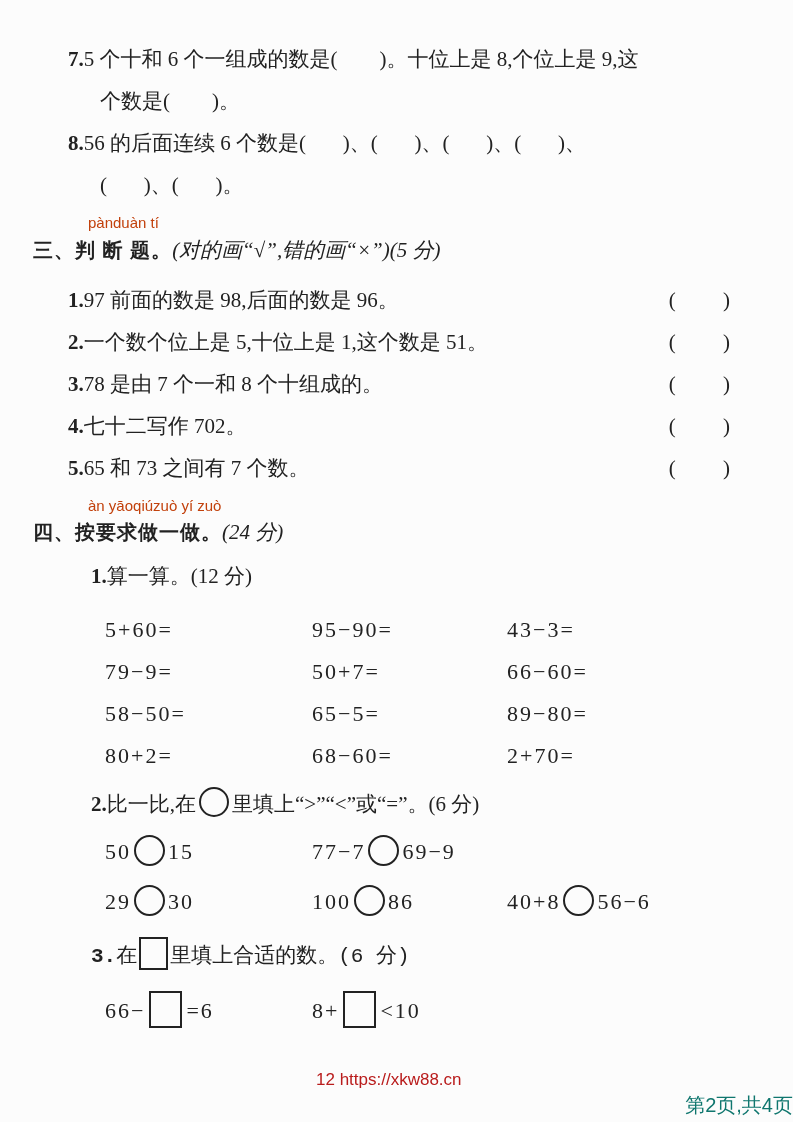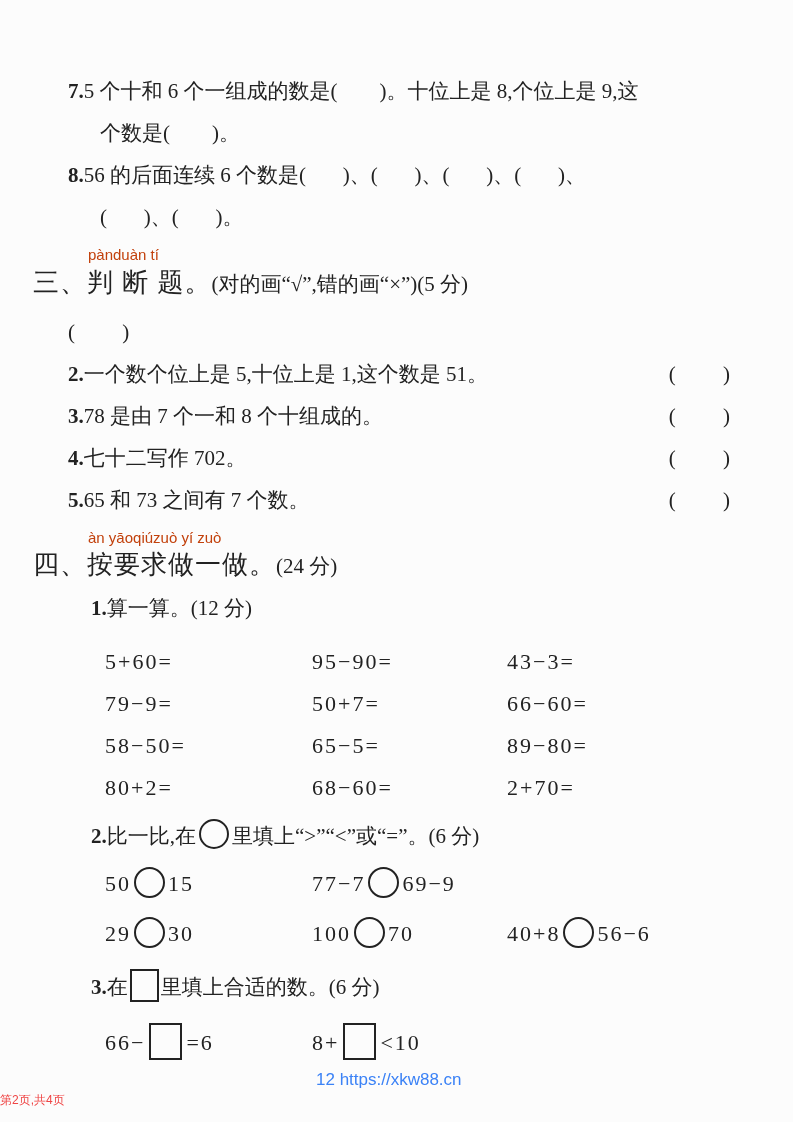--- a/index.html
+++ b/index.html
@@ -1,67 +1,67 @@
 <!DOCTYPE html>
 <html><head>
 <meta charset="utf-8">
 <style>
   html,body{margin:0;padding:0;}
   body{width:793px;height:1122px;background:#fcfcfc;}
   .page{
     position:relative;width:793px;height:1122px;background:#fcfcfc;
-    box-sizing:border-box;padding-top:76px;overflow:hidden;
+    box-sizing:border-box;padding-top:44px;overflow:hidden;
     font-family:"Liberation Serif","DejaVu Serif",serif;
     font-size:21px;color:#222;
   }
   .line{height:30px;line-height:30px;margin-top:12px;white-space:pre;}
   .mt0{margin-top:0;} .mt2{margin-top:2px;} .mt3{margin-top:3px;}
   .mt8{margin-top:24px;} .mt14{margin-top:14px;} .mt16{margin-top:16px;}
-  .mt18{margin-top:18px;} .mt20{margin-top:20px;}
+  .mt18{margin-top:18px;font-family:Liberation Mono, monospace;} .mt20{margin-top:20px;}
   .b{font-weight:bold;}
   .q-line{margin-left:68px;}
   .cont{margin-left:100px;font-family:Liberation Serif, serif;}
   .pinyin{height:18px;line-height:18px;margin-left:88px;margin-top:14px;
     font-family:"Liberation Sans","DejaVu Sans",sans-serif;font-size:15px;color:#c2410c;}
   .heading{margin-left:33px;}
-  .h-bold{font-weight:normal;font-family:"Liberation Sans","DejaVu Sans",sans-serif;font-size:26px;letter-spacing:1px;}
-  .h-note{font-size:21px;}
+  .h-bold{font-weight:bold;font-family:"Liberation Sans","DejaVu Sans",sans-serif;font-size:20px;letter-spacing:1px;}
+  .h-note{font-size:21px;font-style:italic;}
   .jrow{margin-left:68px;width:662px;display:flex;justify-content:space-between;white-space:pre;}
   .sub{margin-left:91px;}
   .grid{margin-left:105px;display:grid;grid-template-columns:207px 195px auto;align-items:center;}
   .row-cmp{height:34px;line-height:34px;}
   .row-fill{height:38px;line-height:38px;}
   .expr{letter-spacing:2px;font-size:22px;}
   .circle{display:inline-block;width:27px;height:27px;border:2px solid #222;border-radius:50%;
     vertical-align:-7px;margin:0 3px;background:transparent;}
   .h-circle{display:inline-block;width:26px;height:26px;border:2px solid #222;border-radius:50%;
     vertical-align:-6px;margin:0 3px;}
   .box{display:inline-block;width:29px;height:33px;border:2px solid #222;
     vertical-align:-10px;margin:0 4px;background:transparent;}
   .h-box{display:inline-block;width:25px;height:29px;border:2px solid #222;
     vertical-align:-8px;margin:0 2px;}
   .watermark{position:absolute;left:316px;top:1070px;
-    font-family:"Liberation Sans","DejaVu Sans",sans-serif;font-size:17px;color:#3b82f6;}
-  .footer{position:absolute;left:0;top:1092px;width:100%;text-align:left;
-    font-family:"Liberation Sans","DejaVu Sans",sans-serif;font-size:12px;color:#ef4444;}
+    font-family:"Liberation Sans","DejaVu Sans",sans-serif;font-size:17px;color:#b91c1c;}
+  .footer{position:absolute;left:0;top:1092px;width:100%;text-align:right;
+    font-family:"Liberation Sans","DejaVu Sans",sans-serif;font-size:20px;color:#0f766e;}
 </style>
 </head>
 <body>
 
 <div class="page">
 
   <div class="line q-line mt0"><span class="b">7.</span><span>5 个十和 6 个一组成的数是(        )。十位上是 8,个位上是 9,这</span></div>
   <div class="line cont">个数是(        )。</div>
   <div class="line q-line"><span class="b">8.</span><span>56 的后面连续 6 个数是(       )、(       )、(       )、(       )、</span></div>
   <div class="line cont">(       )、(       )。</div>
 
   <div class="pinyin">pànduàn tí</div>
   <div class="line heading mt3"><span class="h-bold">三、判 断 题。</span><span class="h-note">(对的画“√”,错的画“×”)(5 分)</span></div>
 
-  <div class="line jrow mt20"><span>(         )</span></div>
+  <div class="line jrow mt20"><span><span class="b">1.</span><span>97 前面的数是 98,后面的数是 96。</span></span><span>(         )</span></div>
   <div class="line jrow"><span><span class="b">2.</span><span>一个数个位上是 5,十位上是 1,这个数是 51。</span></span><span>(         )</span></div>
   <div class="line jrow"><span><span class="b">3.</span><span>78 是由 7 个一和 8 个十组成的。</span></span><span>(         )</span></div>
   <div class="line jrow"><span><span class="b">4.</span><span>七十二写作 702。</span></span><span>(         )</span></div>
   <div class="line jrow"><span><span class="b">5.</span><span>65 和 73 之间有 7 个数。</span></span><span>(         )</span></div>
 
   <div class="pinyin mt8">àn yāoqiúzuò yí zuò</div>
   <div class="line heading mt2"><span class="h-bold">四、按要求做一做。</span><span class="h-note">(24 分)</span></div>
 
   <div class="line sub mt14"><span class="b">1.</span><span>算一算。(12 分)</span></div>
   <div class="line grid mt8"><span class="expr">5+60=</span><span class="expr">95−90=</span><span class="expr">43−3=</span></div>
@@ -69,21 +69,21 @@
   <div class="line grid"><span class="expr">58−50=</span><span class="expr">65−5=</span><span class="expr">89−80=</span></div>
   <div class="line grid"><span class="expr">80+2=</span><span class="expr">68−60=</span><span class="expr">2+70=</span></div>
 
   <div class="line sub row-cmp mt16"><span class="b">2.</span><span>比一比,在</span><span class="h-circle"></span><span>里填上“&gt;”“&lt;”或“=”。(6 分)</span></div>
   <div class="line grid row-cmp mt14">
     <span><span class="expr">50</span><span class="circle"></span><span class="expr">15</span></span>
     <span><span class="expr">77−7</span><span class="circle"></span><span class="expr">69−9</span></span>
   </div>
   <div class="line grid row-cmp mt16">
     <span><span class="expr">29</span><span class="circle"></span><span class="expr">30</span></span>
-    <span><span class="expr">100</span><span class="circle"></span><span class="expr">70</span></span>
+    <span><span class="expr">100</span><span class="circle"></span><span class="expr">86</span></span>
     <span><span class="expr">40+8</span><span class="circle"></span><span class="expr">56−6</span></span>
   </div>
 
   <div class="line sub row-cmp mt18"><span class="b">3.</span><span>在</span><span class="h-box"></span><span>里填上合适的数。(6 分)</span></div>
   <div class="line grid row-fill mt20">
     <span><span class="expr">66−</span><span class="box"></span><span class="expr">=6</span></span>
     <span><span class="expr">8+</span><span class="box"></span><span class="expr">&lt;10</span></span>
   </div>
 
   <div class="watermark">12 https://xkw88.cn</div>

